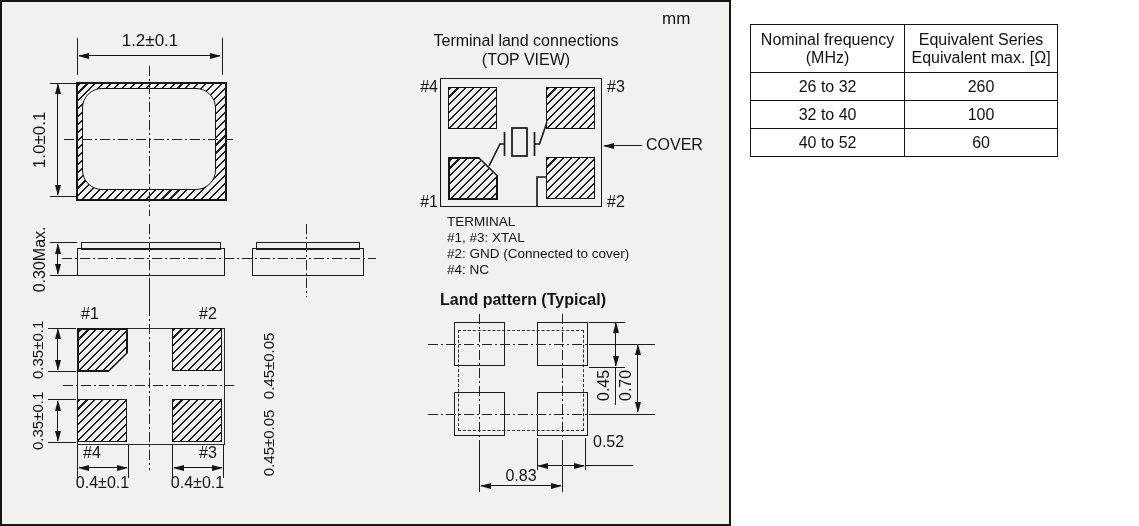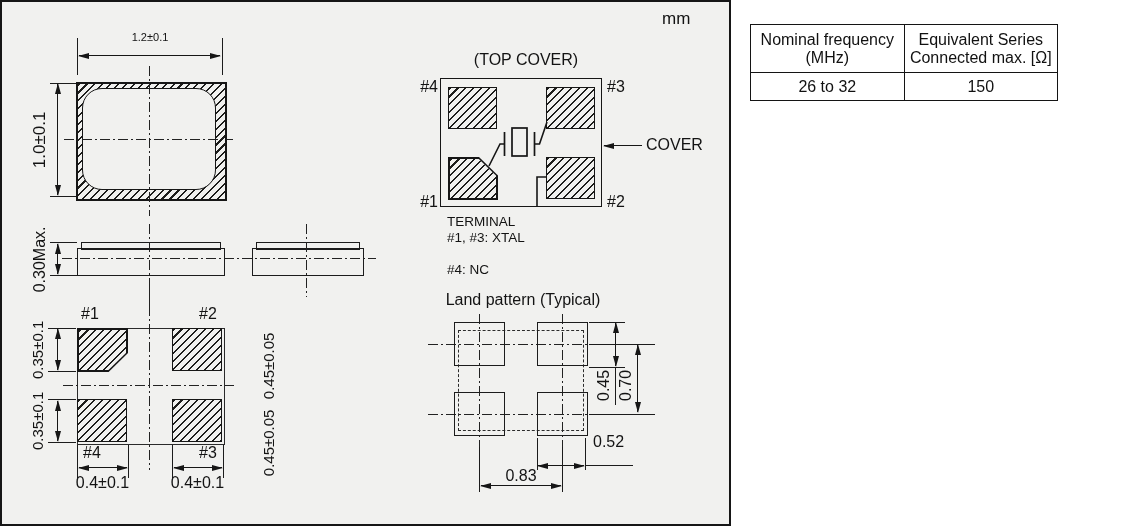--- a/index.html
+++ b/index.html
@@ -44,21 +44,21 @@
 </head>
 <body>
 
 <div id="stage">
 
   <div class="abs" style="left:0;top:0;width:727px;height:522px;border:2px solid #161616;background:#f1f1ef;"></div>
 
   <div class="t" style="left:662px;top:10px;font-size:17px;">mm</div>
 
   <div class="grp">
-    <div class="t ctr" style="left:84px;top:32px;width:132px;font-size:11px;">1.2±0.1</div>
+    <div class="t ctr" style="left:84px;top:32px;width:132px;font-size:17px;">1.2±0.1</div>
     <div class="lnv" style="left:77px;top:38px;height:37px;"></div>
     <div class="lnv" style="left:221.5px;top:38px;height:37px;"></div>
     <div class="dimh" style="left:79px;top:55px;width:141px;"></div>
 
     <div class="t ctr rot" style="left:-15px;top:131px;width:110px;font-size:17px;">1.0±0.1</div>
     <div class="lnh" style="left:50px;top:82.5px;width:26px;"></div>
     <div class="lnh" style="left:50px;top:195.5px;width:26px;"></div>
     <div class="dimv" style="left:56.5px;top:84px;height:111px;"></div>
 
     <div class="abs hatch" style="left:76px;top:82px;width:147px;height:115px;border:2px solid #161616;"></div>
@@ -118,21 +118,22 @@
     <div class="dimh" style="left:78.5px;top:467px;width:48px;"></div>
     <div class="dimh" style="left:173.5px;top:467px;width:48px;"></div>
     <div class="t ctr" style="left:60px;top:475px;width:85px;">0.4±0.1</div>
     <div class="t ctr" style="left:155px;top:475px;width:85px;">0.4±0.1</div>
 
     <div class="t ctr rot" style="left:204px;top:358px;width:130px;font-size:15px;">0.45±0.05</div>
     <div class="t ctr rot" style="left:204px;top:435px;width:130px;font-size:15px;">0.45±0.05</div>
   </div>
 
   <div class="grp">
-    <div class="t ctr" style="left:395px;top:52px;width:262px;">(TOP COVER)</div>
+    <div class="t ctr" style="left:395px;top:33px;width:262px;">Terminal land connections</div>
+    <div class="t ctr" style="left:395px;top:52px;width:262px;">(TOP VIEW)</div>
 
     <div class="abs" style="left:440px;top:78px;width:160px;height:127px;border:1.7px solid #161616;"></div>
 
     <div class="pad hatch" style="left:448px;top:87px;width:46.5px;height:39.5px;"></div>
     <div class="pad hatch" style="left:546px;top:87px;width:46.5px;height:39.5px;"></div>
     <div class="abs" style="left:448px;top:157px;width:50px;height:43px;background:#161616;clip-path:polygon(0 0,62% 0,100% 43%,100% 100%,0 100%);">
       <div class="abs hatch" style="inset:1.8px;background-color:#f1f1ef;clip-path:polygon(0 0,62% 0,100% 43%,100% 100%,0 100%);"></div>
     </div>
     <div class="pad hatch" style="left:546px;top:157px;width:46.5px;height:39.5px;"></div>
 
@@ -148,25 +149,26 @@
     <div class="t" style="left:412px;top:79px;width:26px;text-align:right;">#4</div>
     <div class="t" style="left:607px;top:79px;">#3</div>
     <div class="t" style="left:412px;top:194px;width:26px;text-align:right;">#1</div>
     <div class="t" style="left:607px;top:194px;">#2</div>
 
     <div class="dimh al" style="left:604px;top:145px;width:38px;"></div>
     <div class="t" style="left:646px;top:137px;">COVER</div>
 
     <div class="t" style="left:447px;top:215px;font-size:13.5px;">TERMINAL</div>
     <div class="t" style="left:447px;top:231px;font-size:13.5px;">#1, #3: XTAL</div>
+    <div class="t" style="left:447px;top:247px;font-size:13.5px;">#2: GND (Connected to cover)</div>
     <div class="t" style="left:447px;top:263px;font-size:13.5px;">#4: NC</div>
   </div>
 
   <div class="grp">
-    <div class="t ctr" style="left:404px;top:292px;width:238px;">Land pattern (Typical)</div>
+    <div class="t ctr" style="left:404px;top:292px;width:238px;font-weight:bold;">Land pattern (Typical)</div>
 
     <div class="cdh" style="left:428px;top:343.6px;width:172px;"></div>
     <div class="cdh" style="left:428px;top:413.6px;width:172px;"></div>
     <div class="cdv" style="left:479px;top:314px;height:138px;"></div>
     <div class="cdv" style="left:562px;top:314px;height:138px;"></div>
 
     <div class="abs" style="left:458px;top:330px;width:124px;height:99px;border:1.4px dashed #2c2c2c;"></div>
 
     <div class="box" style="left:454px;top:322px;width:48.5px;height:41.5px;border-width:1.7px;"></div>
     <div class="box" style="left:537px;top:322px;width:48.5px;height:41.5px;border-width:1.7px;"></div>
@@ -199,24 +201,32 @@
   <div class="grp">
     <table class="esr" style="left:750px;top:24px;">
       <tbody>
         <tr>
           <th style="width:194px;height:47px;">
             <div>Nominal frequency</div>
             <div>(MHz)</div>
           </th>
           <th style="width:189px;margin-top:8px;">
             <div>Equivalent Series</div>
-            <div>Connected max. [Ω]</div>
+            <div>Equivalent max. [Ω]</div>
           </th>
         </tr>
         <tr>
           <td style="height:27px;">26 to 32</td>
-          <td>150</td>
+          <td>260</td>
+        </tr>
+        <tr>
+          <td style="height:27px;">32 to 40</td>
+          <td>100</td>
+        </tr>
+        <tr>
+          <td style="height:27px;">40 to 52</td>
+          <td>60</td>
         </tr>
       </tbody>
     </table>
   </div>
 
 </div>
 
 </body></html>

